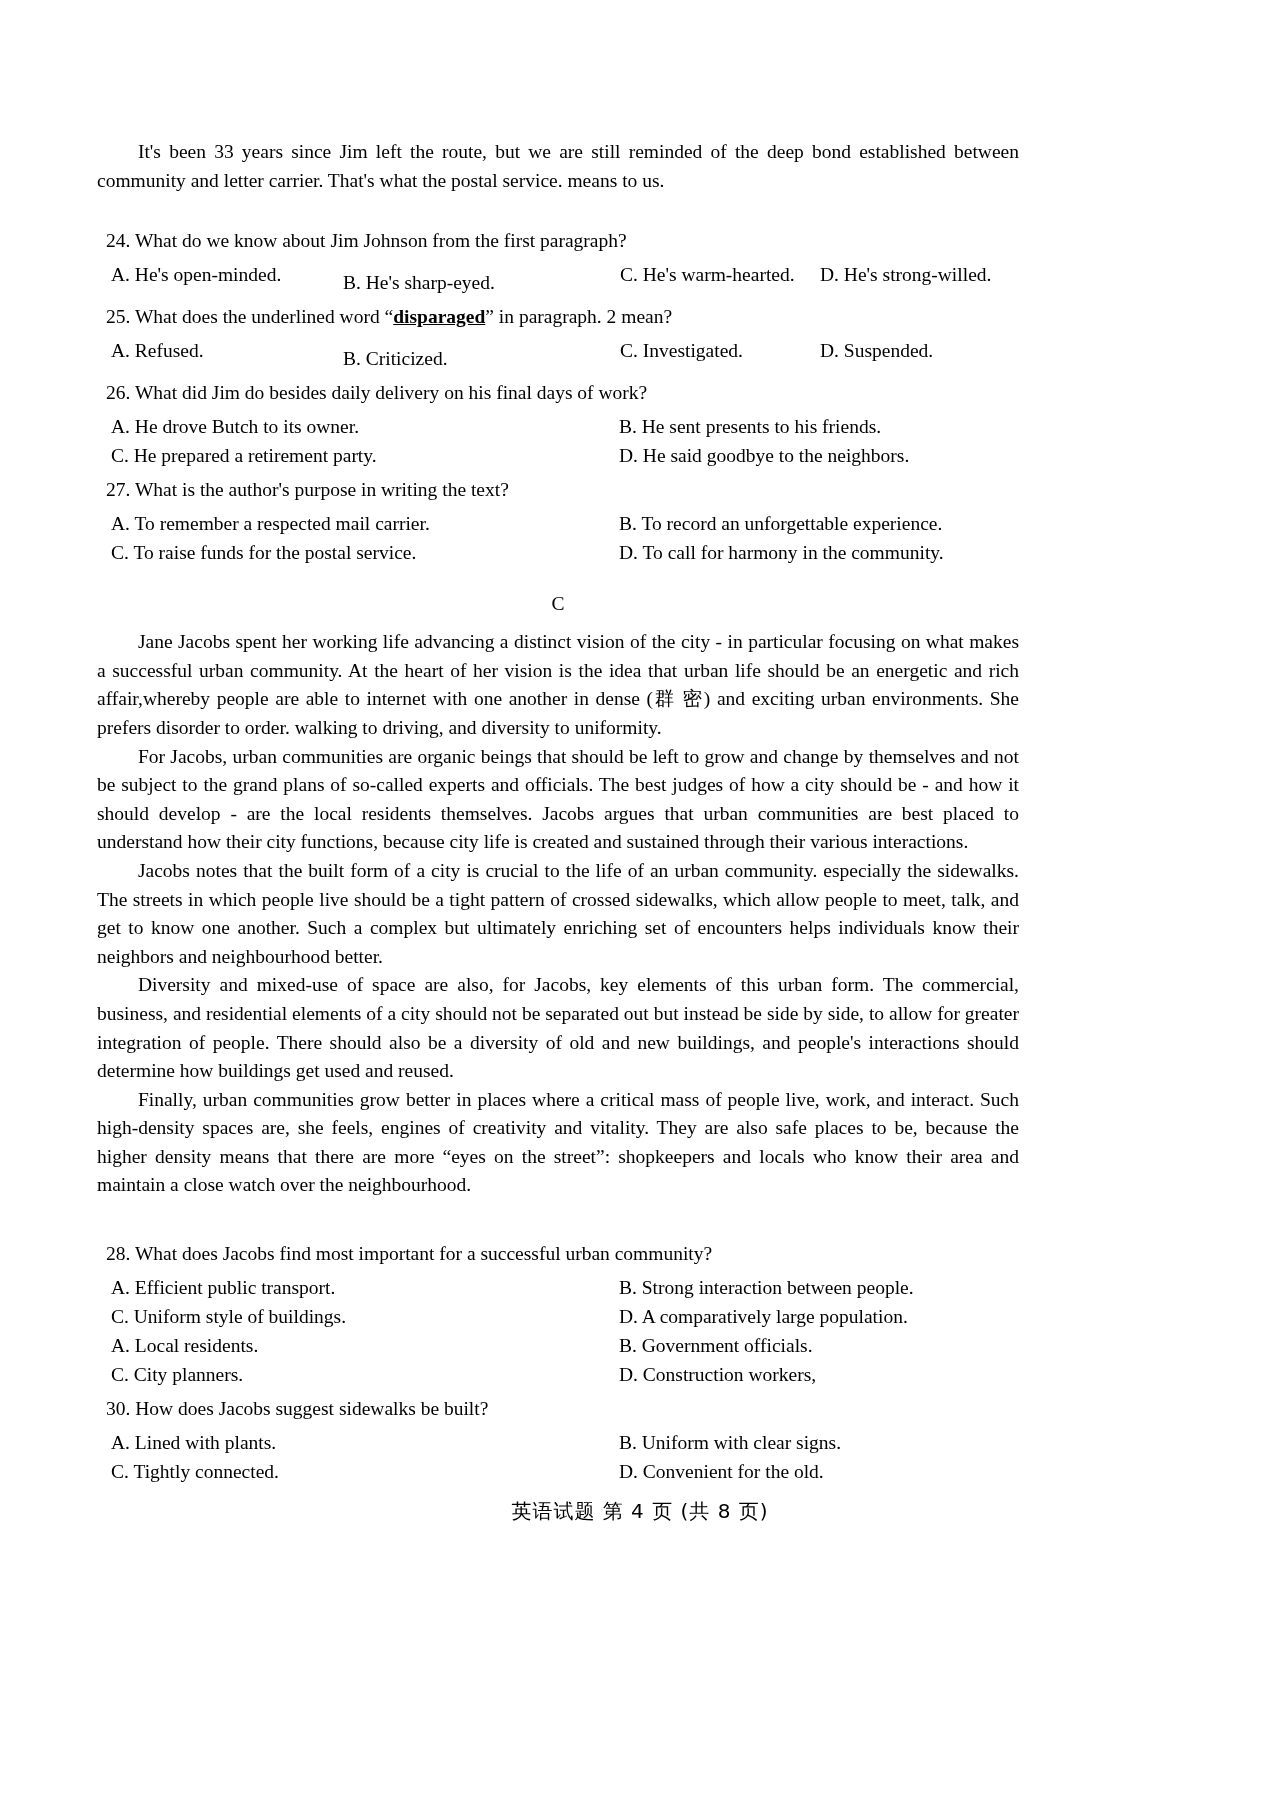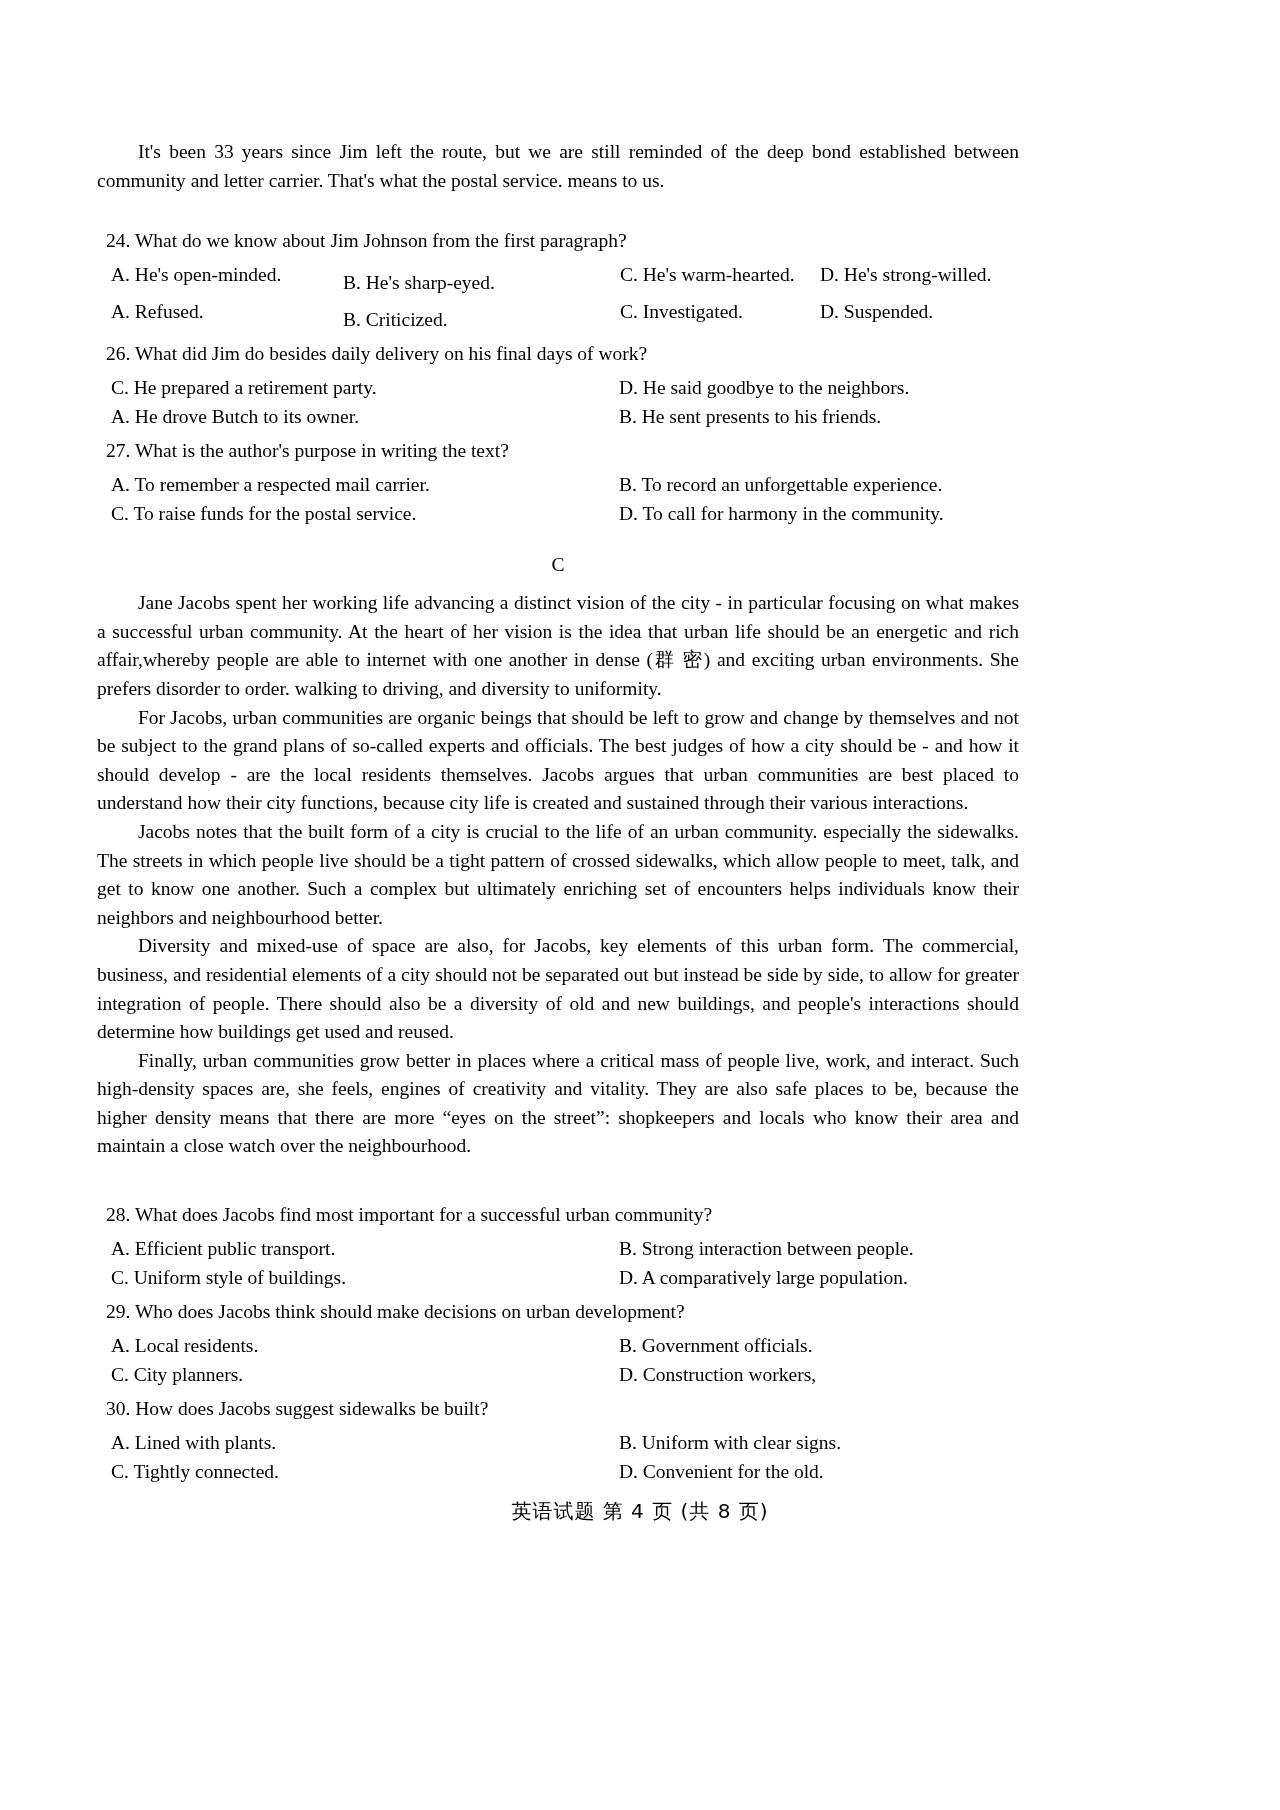--- a/index.html
+++ b/index.html
@@ -106,40 +106,44 @@
       </p>
       <div class="opts-row opts-4">
         <span class="opt">A. He's open-minded.</span>
         <span class="opt">B. He's sharp-eyed.</span>
         <span class="opt">C. He's warm-hearted.</span>
         <span class="opt">D. He's strong-willed.</span>
       </div>
     </div>
 
     <div class="qgroup" style="margin-top:0;">
+      <p class="qstem">
+        <span>25.</span>
+        <span>What does the underlined word “</span><u>disparaged</u><span>” in paragraph. 2 mean?</span>
+      </p>
       <div class="opts-row opts-4">
         <span class="opt">A. Refused.</span>
         <span class="opt">B. Criticized.</span>
         <span class="opt">C. Investigated.</span>
         <span class="opt">D. Suspended.</span>
       </div>
     </div>
 
     <div class="qgroup" style="margin-top:0;">
       <p class="qstem">
         <span>26.</span>
         <span>What did Jim do besides daily delivery on his final days of work?</span>
       </p>
       <div class="opts-row opts-2">
+        <span class="opt">A. He drove Butch to its owner.</span>
+        <span class="opt">B. He sent presents to his friends.</span>
+      </div>
+      <div class="opts-row opts-2">
         <span class="opt">C. He prepared a retirement party.</span>
         <span class="opt">D. He said goodbye to the neighbors.</span>
-      </div>
-      <div class="opts-row opts-2">
-        <span class="opt">A. He drove Butch to its owner.</span>
-        <span class="opt">B. He sent presents to his friends.</span>
       </div>
     </div>
 
     <div class="qgroup" style="margin-top:0;">
       <p class="qstem">
         <span>27.</span>
         <span>What is the author's purpose in writing the text?</span>
       </p>
       <div class="opts-row opts-2">
         <span class="opt">A. To remember a respected mail carrier.</span>
@@ -170,24 +174,20 @@
         <span class="opt">A. Efficient public transport.</span>
         <span class="opt">B. Strong interaction between people.</span>
       </div>
       <div class="opts-row opts-2">
         <span class="opt">C. Uniform style of buildings.</span>
         <span class="opt">D. A comparatively large population.</span>
       </div>
     </div>
 
     <div class="qgroup" style="margin-top:0;">
-      <p class="qstem">
-        <span>29.</span>
-        <span>Who does Jacobs think should make decisions on urban development?</span>
-      </p>
       <div class="opts-row opts-2">
         <span class="opt">A. Local residents.</span>
         <span class="opt">B. Government officials.</span>
       </div>
       <div class="opts-row opts-2">
         <span class="opt">C. City planners.</span>
         <span class="opt">D. Construction workers,</span>
       </div>
     </div>
 

